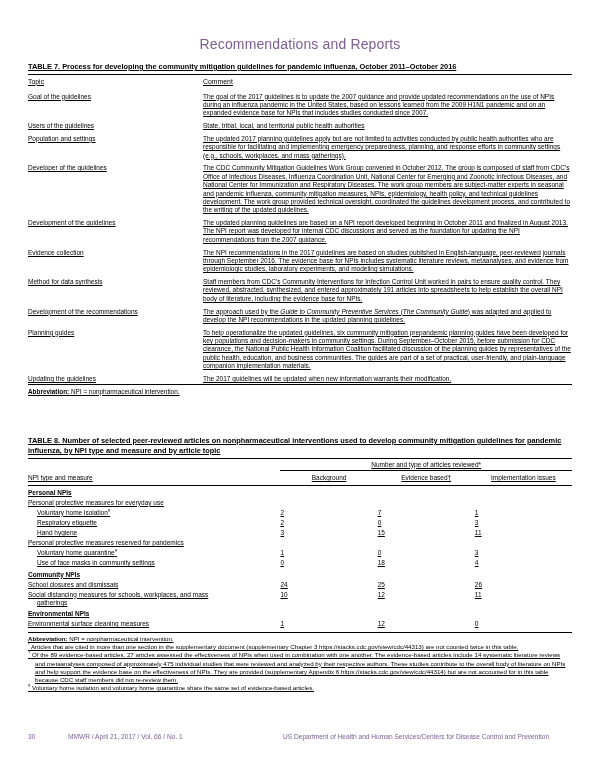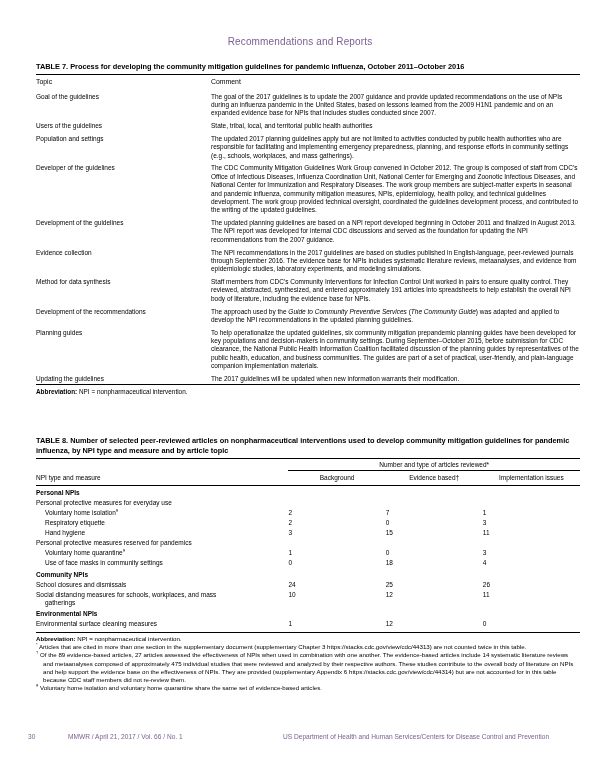--- a/index.html
+++ b/index.html
@@ -21,31 +21,32 @@
     height: 776px;
     padding: 0;
     box-sizing: border-box;
   }
   .running-head {
     position: absolute;
     top: 36px;
     left: 0;
     width: 600px;
     text-align: center;
-    font-size: 10px;
+    font-size: 14px;
     letter-spacing: 0.15px;
     color: #7b5e92;
     font-weight: 400;
   }
 
   .content {
     position: absolute;
-    left: 36px;
+    left: 28px;
     top: 62px;
     width: 544px;
+    text-decoration: underline;
   }
 
   
   table {
     border-collapse: collapse;
     width: 100%;
     table-layout: fixed;
   }
   .tbl-caption {
     font-size: 7.4px;

